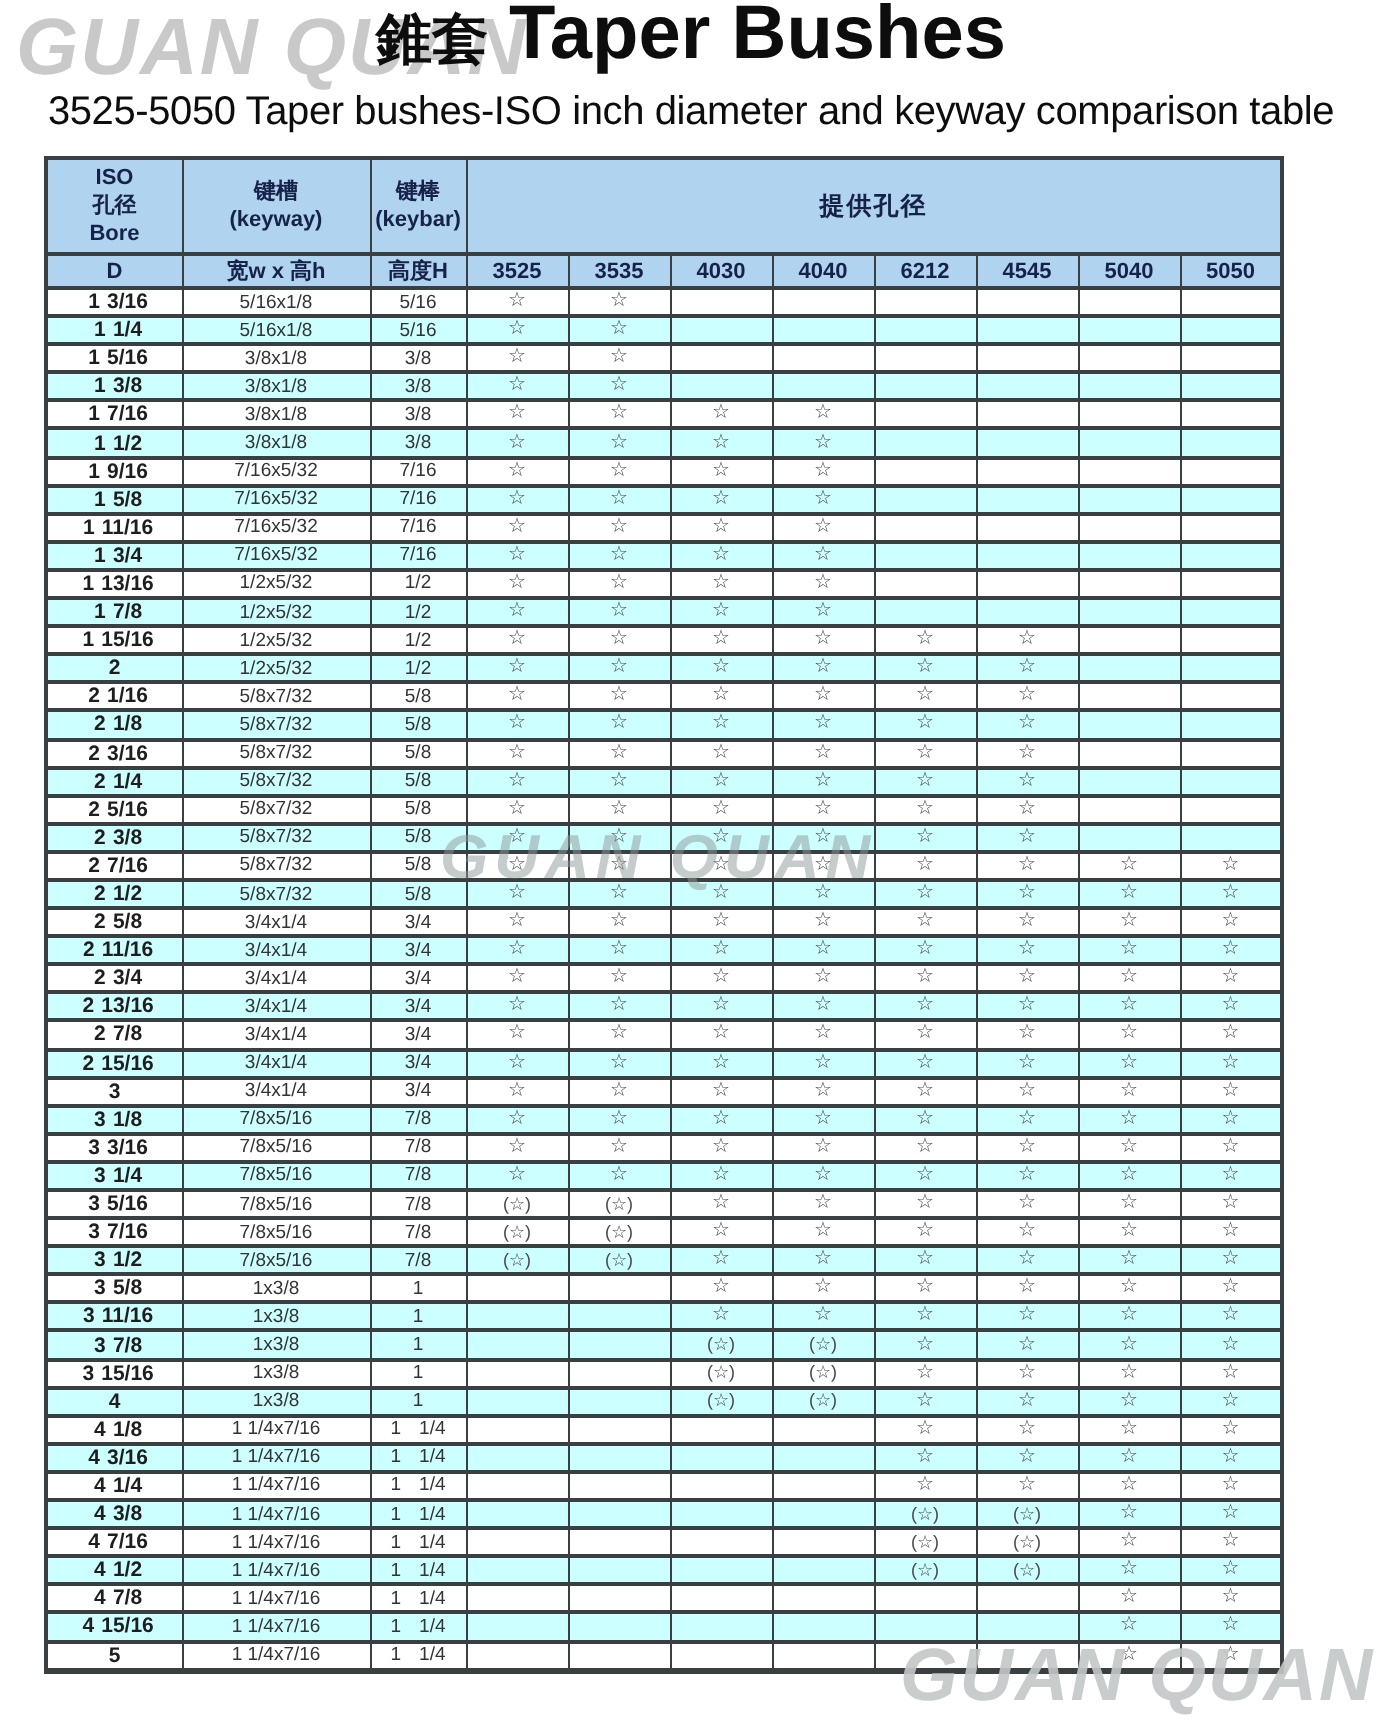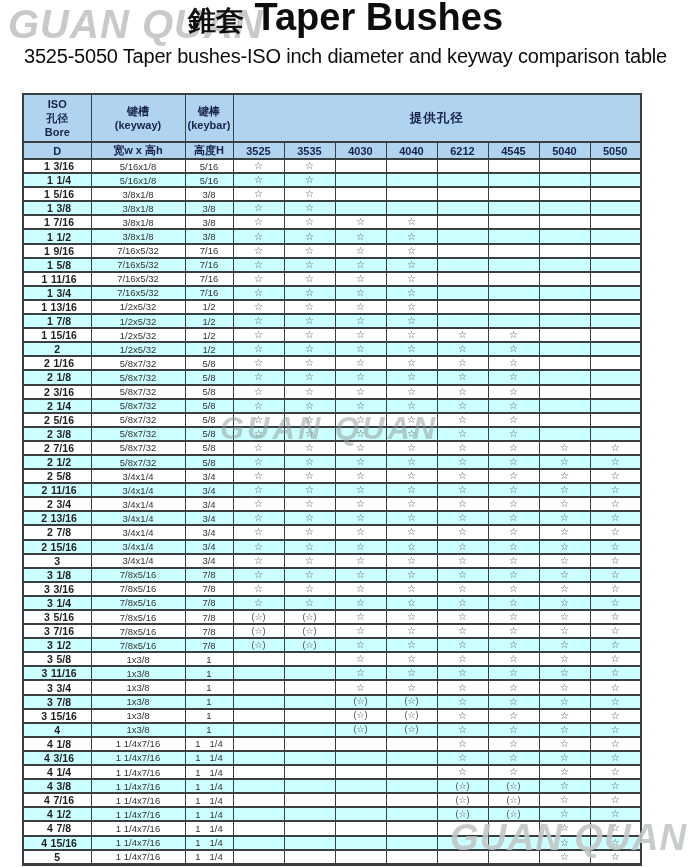--- a/index.html
+++ b/index.html
@@ -7,21 +7,21 @@
         font-family:"Liberation Sans",sans-serif;}
   .wm{position:absolute;font-weight:bold;white-space:nowrap;pointer-events:none;font-style:italic;}
   .wm-top{top:2px;left:8px;font-size:40px;color:#c9c9c9;letter-spacing:1px;z-index:1;}
   .wm-mid{top:411px;left:220px;font-size:31px;color:#8f9898;opacity:.5;letter-spacing:3px;z-index:3;}
   .wm-bottom{top:817px;left:450px;font-size:37px;color:#c3c7c7;opacity:.9;letter-spacing:1px;z-index:3;}
   .title{position:absolute;top:-4px;left:0;width:100%;margin:0;text-align:center;z-index:2;
          font-size:38px;font-weight:bold;color:#0d0d0d;letter-spacing:0px;}
   .title .cn{font-family:Liberation Mono, monospace;font-size:28px;}
   .subtitle{position:absolute;top:45px;left:0;width:100%;text-align:center;z-index:2;
             font-size:20px;font-weight:normal;color:#0d0d0d;letter-spacing:-0.2px;white-space:nowrap;}
-  table.cmp{position:absolute;left:22px;top:93px;width:620px;border-collapse:collapse;
+  table.cmp{position:absolute;left:22px;top:78px;width:620px;border-collapse:collapse;
             table-layout:fixed;z-index:2;border:2px solid #3a3f42;border-bottom-width:3px;}
   table.cmp th,table.cmp td{border:solid #3a3f42;border-width:2px 1px;padding:0;margin:0;
             text-align:center;vertical-align:middle;overflow:hidden;white-space:nowrap;}
   .blue{background:#b0d4f0;}
   tr.h1 th{height:46px;font-size:11px;line-height:1.3;font-weight:bold;color:#17224b;}
   tr.h1 th.avail-h{font-size:12.5px;letter-spacing:1px;}
   tr.h2 th{height:14px;font-size:11px;font-weight:bold;color:#17224b;}
   tbody td{height:12.1px;font-size:9.5px;color:#333;background:#fff;}
   tbody tr.alt td{background:#ccffff;}
   td.bore{text-align:left;padding-left:10px;font-weight:bold;font-size:10.5px;color:#1e1e1e;}
@@ -561,33 +561,20 @@
           <td class="kb">1</td>
           <td class="star"></td>
           <td class="star"></td>
           <td class="star">☆</td>
           <td class="star">☆</td>
           <td class="star">☆</td>
           <td class="star">☆</td>
           <td class="star">☆</td>
           <td class="star">☆</td>
         </tr>
-        <tr>
-          <td class="bore"><span class="bi">3</span><span class="bf">3/4</span></td>
-          <td class="kw">1x3/8</td>
-          <td class="kb">1</td>
-          <td class="star"></td>
-          <td class="star"></td>
-          <td class="star">☆</td>
-          <td class="star">☆</td>
-          <td class="star">☆</td>
-          <td class="star">☆</td>
-          <td class="star">☆</td>
-          <td class="star">☆</td>
-        </tr>
         <tr class="alt">
           <td class="bore"><span class="bi">3</span><span class="bf">7/8</span></td>
           <td class="kw">1x3/8</td>
           <td class="kb">1</td>
           <td class="star"></td>
           <td class="star"></td>
           <td class="star paren">(☆)</td>
           <td class="star paren">(☆)</td>
           <td class="star">☆</td>
           <td class="star">☆</td>

